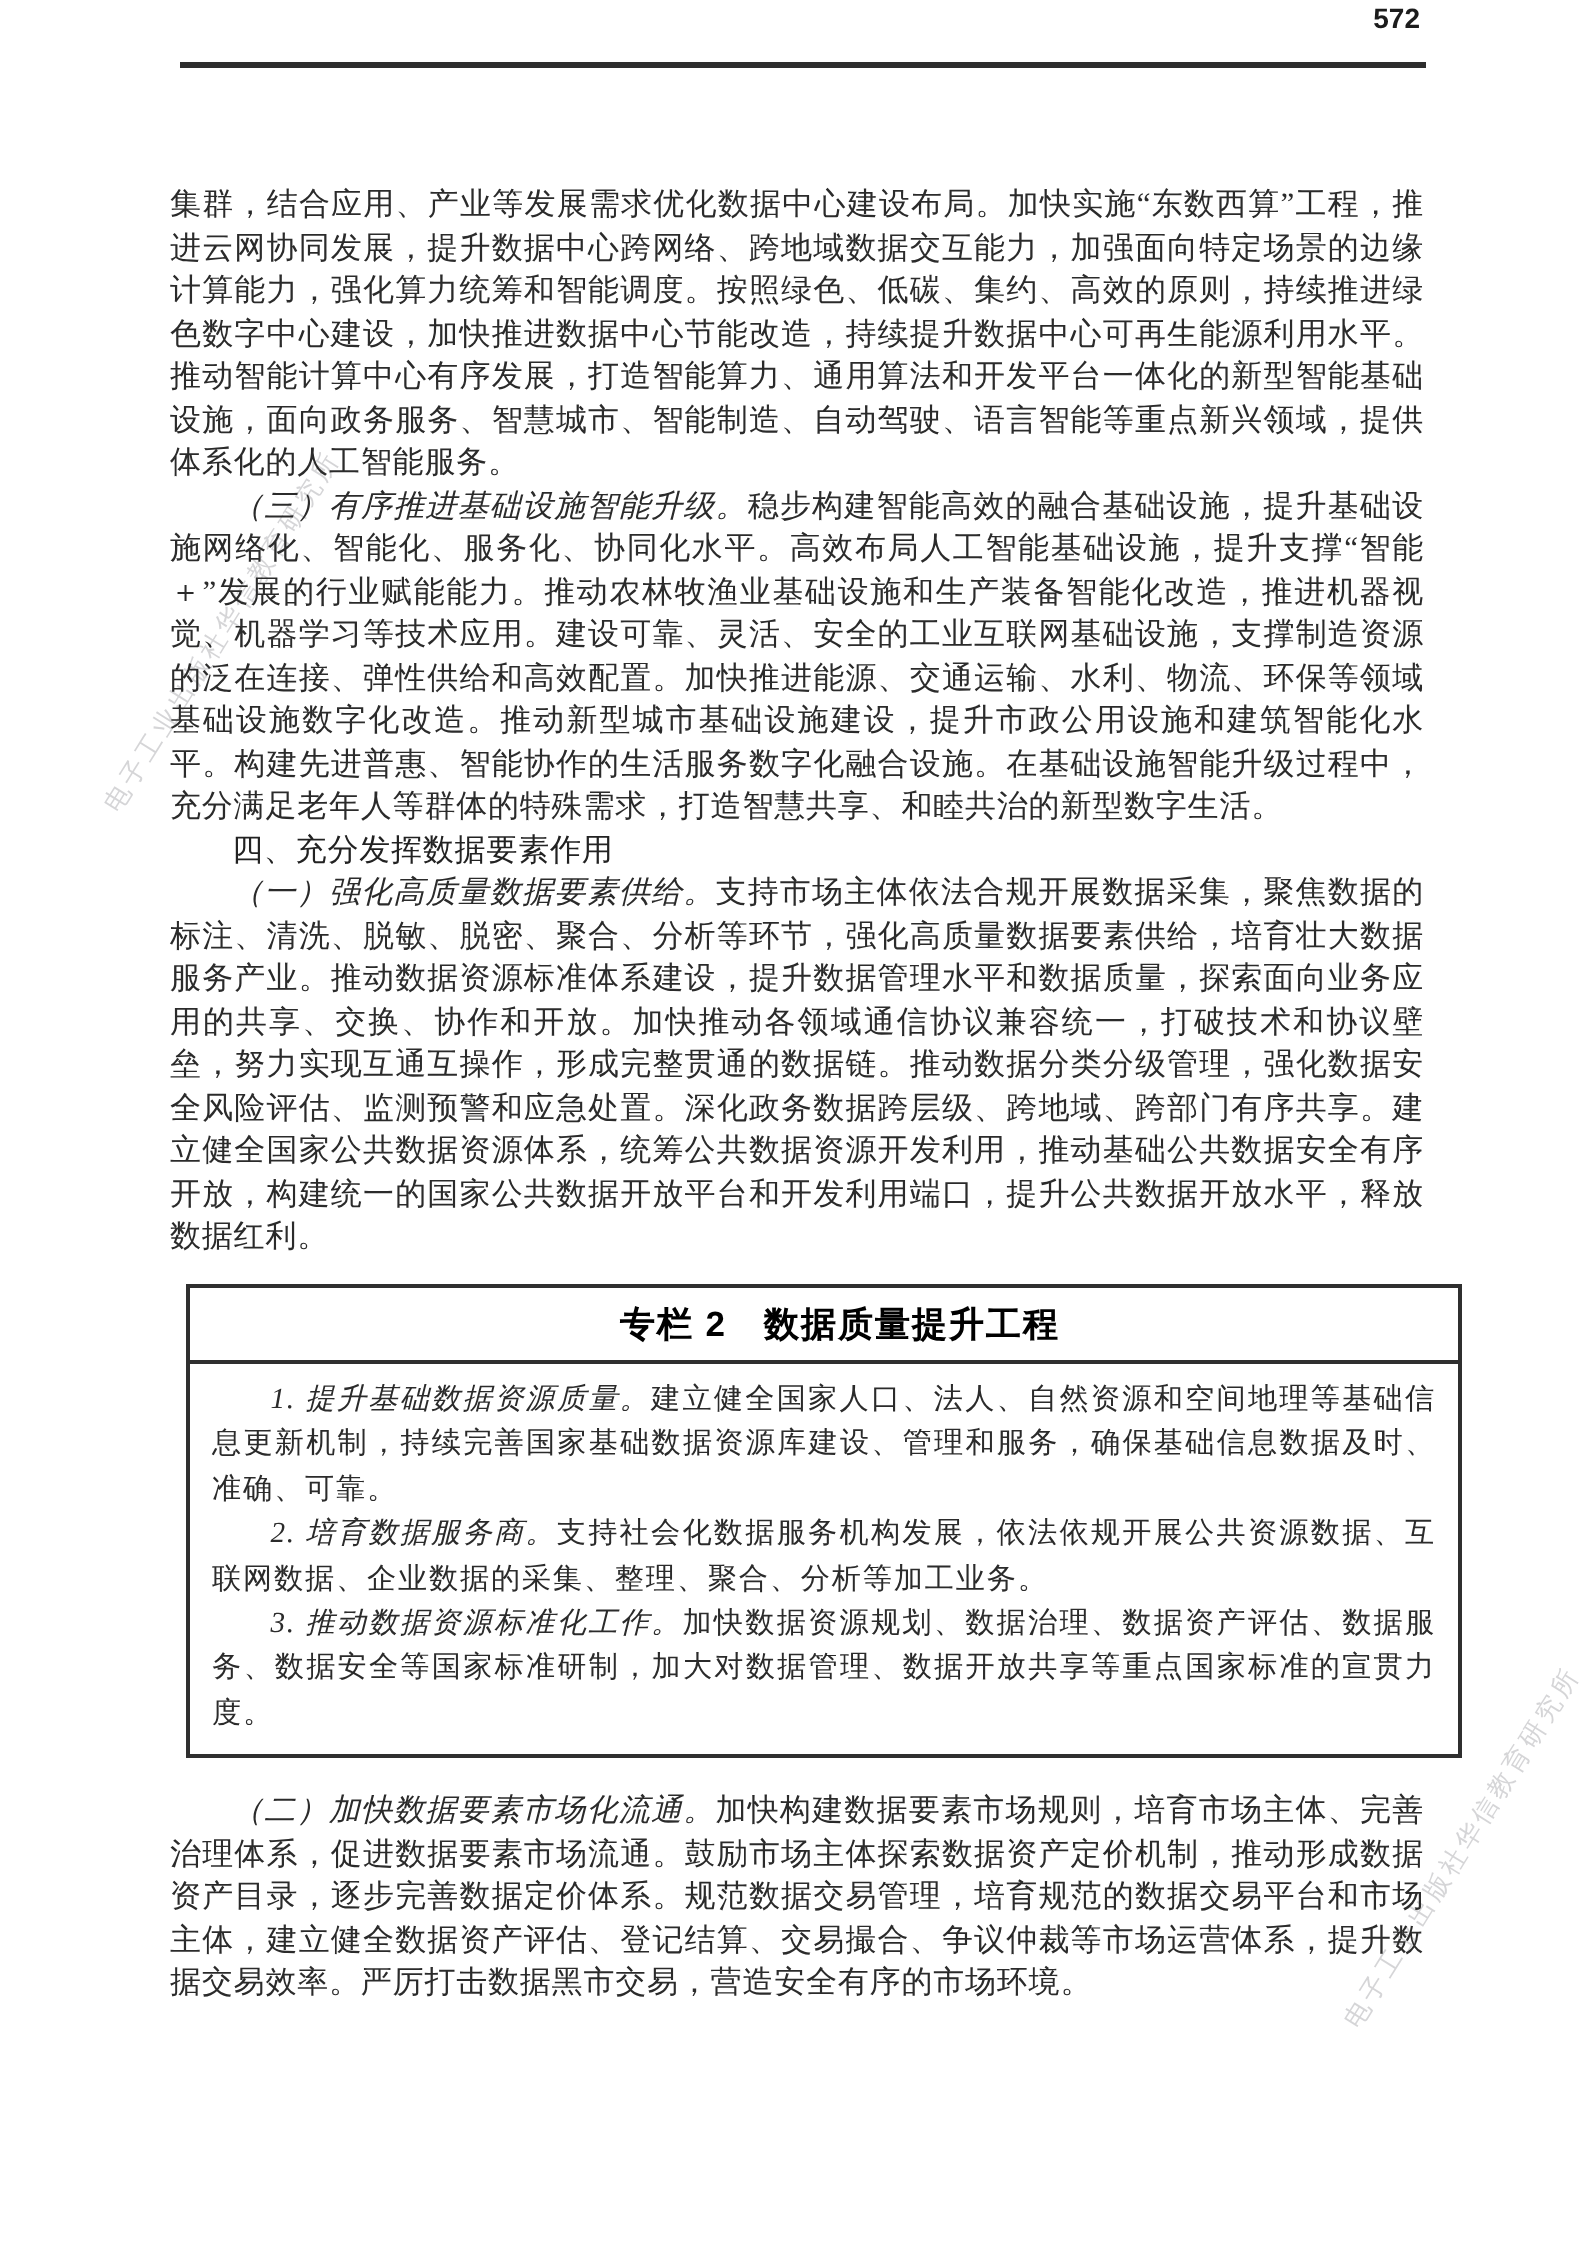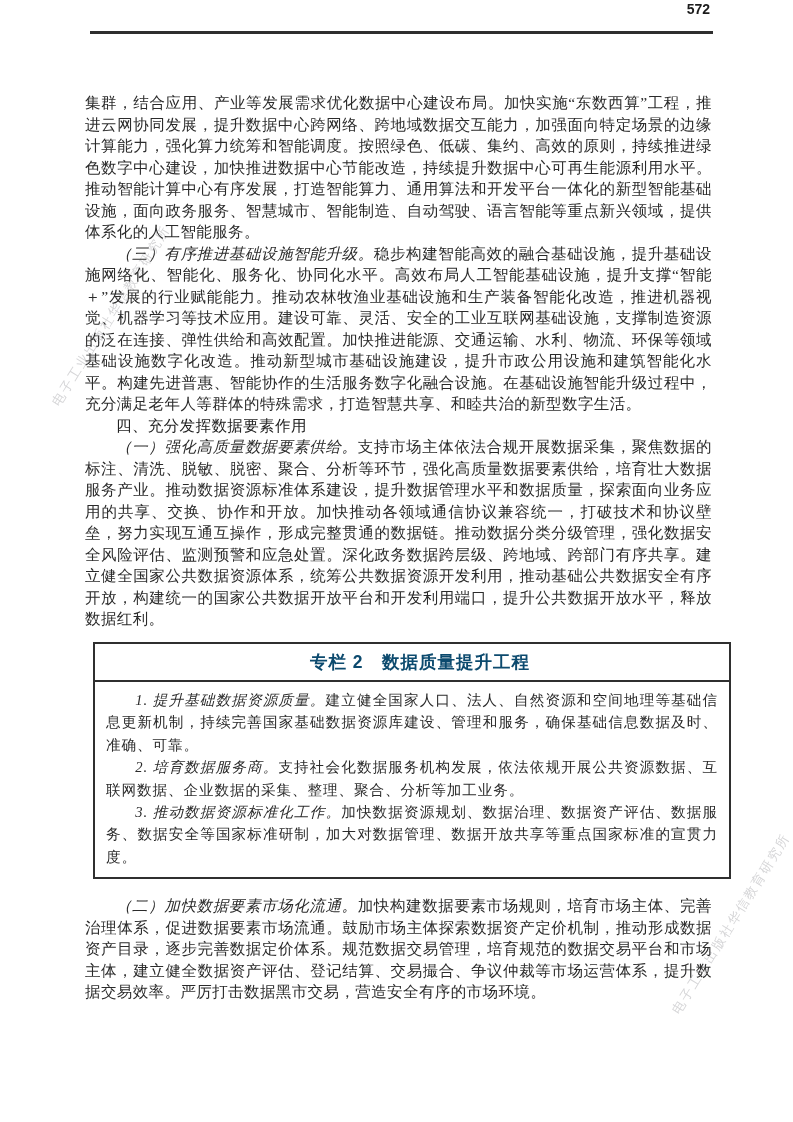--- a/index.html
+++ b/index.html
@@ -42,21 +42,21 @@
 
   
   .callout-box {
     margin: 12px 0 16px 8px;
     width: 638px;
     border: 2px solid #2f2f2f;
     box-sizing: border-box;
   }
   .box-title {
     font-family: "Liberation Sans", "DejaVu Sans", sans-serif;
-    font-weight: bold; font-size: 17.5px; color: #0c4a6e;
+    font-weight: bold; font-size: 17.5px; color: #000000;
     text-align: center; padding: 8px 0 7px 16px;
     border-bottom: 2px solid #2f2f2f;
     letter-spacing: 1px;
   }
   .box-body {
     padding: 7px 11px 9px 11px;
     font-size: 14.6px; line-height: 22.4px;
     letter-spacing: 0.9px;
     text-align: justify;
   }

